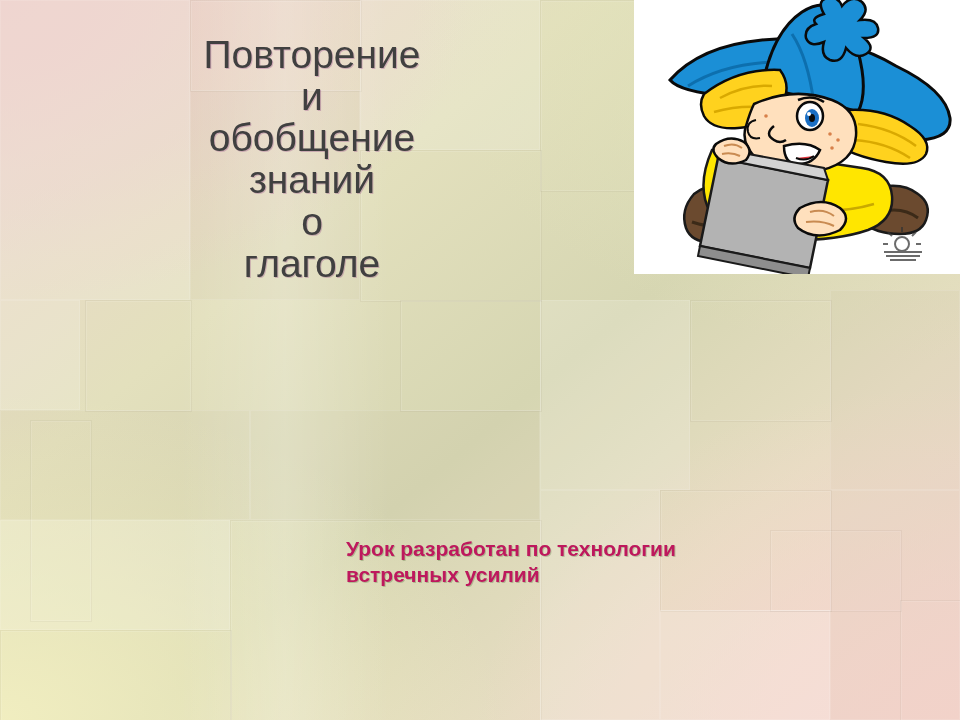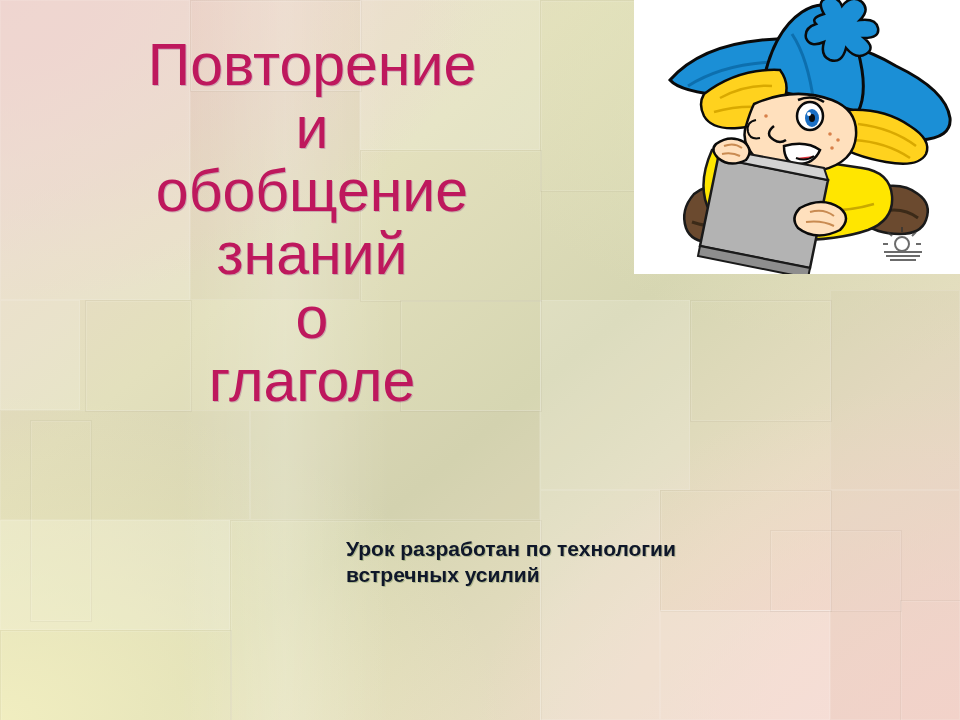--- a/index.html
+++ b/index.html
@@ -49,36 +49,36 @@
     background: linear-gradient(90deg, rgba(255,255,255,0.0), rgba(255,255,255,0.20), rgba(255,255,255,0.0));
   }
 
   
   .title-block {
     position: absolute;
     left: 62px;
     top: 34px;
     width: 500px;
     text-align: center;
-    color: #be185d;
-    font-size: 59px;
+    color: #404040;
+    font-size: 39px;
     line-height: 1.07;
     font-weight: 400;
     letter-spacing: 0px;
     white-space: pre-line;
     text-shadow: 1px 1px 0 rgba(120,20,110,0.25);
   }
 
   
   .subtitle-block {
     position: absolute;
     left: 346px;
     top: 536px;
     width: 520px;
-    color: #0f172a;
+    color: #be185d;
     font-size: 21px;
     font-weight: bold;
     line-height: 1.25;
     white-space: pre-line;
     text-shadow: 1px 1px 0 rgba(40,80,20,0.25);
   }
 
   
   .picture-frame {
     position: absolute;

